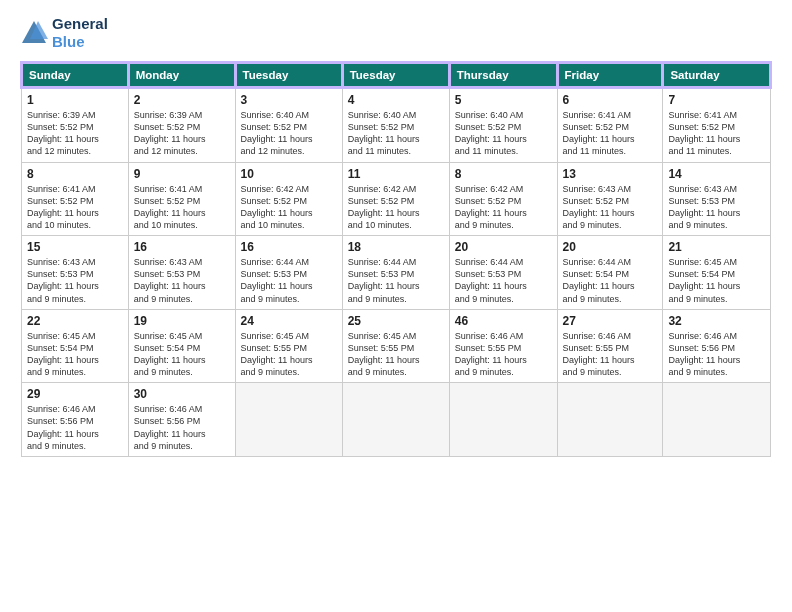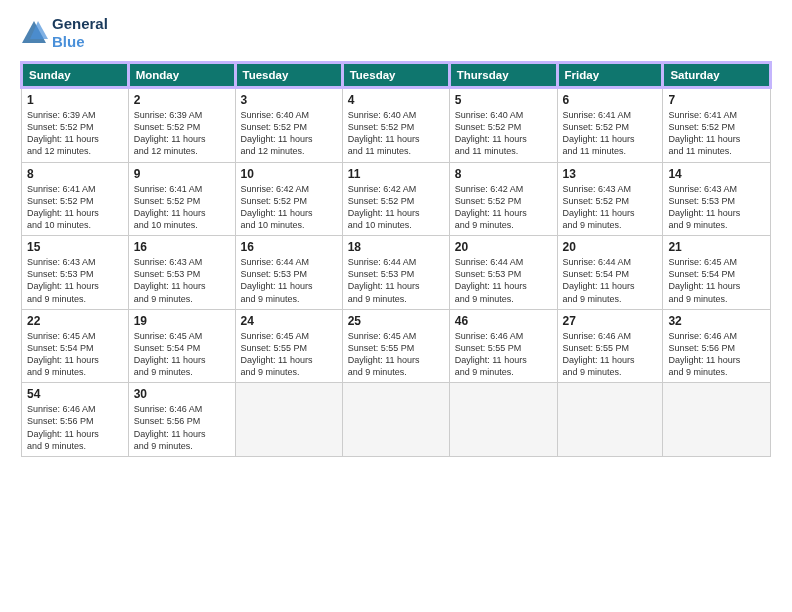--- a/index.html
+++ b/index.html
@@ -234,21 +234,21 @@
             <span class="day-num">27</span>
             <div class="cell-text">Sunrise: 6:46 AM<br>Sunset: 5:55 PM<br>Daylight: 11 hours<br>and 9 minutes.</div>
           </td>
           <td>
             <span class="day-num">32</span>
             <div class="cell-text">Sunrise: 6:46 AM<br>Sunset: 5:56 PM<br>Daylight: 11 hours<br>and 9 minutes.</div>
           </td>
         </tr>
         <tr>
           <td>
-            <span class="day-num">54</span>
+            <span class="day-num">29</span>
             <div class="cell-text">Sunrise: 6:46 AM<br>Sunset: 5:56 PM<br>Daylight: 11 hours<br>and 9 minutes.</div>
           </td>
           <td>
             <span class="day-num">30</span>
             <div class="cell-text">Sunrise: 6:46 AM<br>Sunset: 5:56 PM<br>Daylight: 11 hours<br>and 9 minutes.</div>
           </td>
           <td class="empty"></td>
           <td class="empty"></td>
           <td class="empty"></td>
           <td class="empty"></td>

